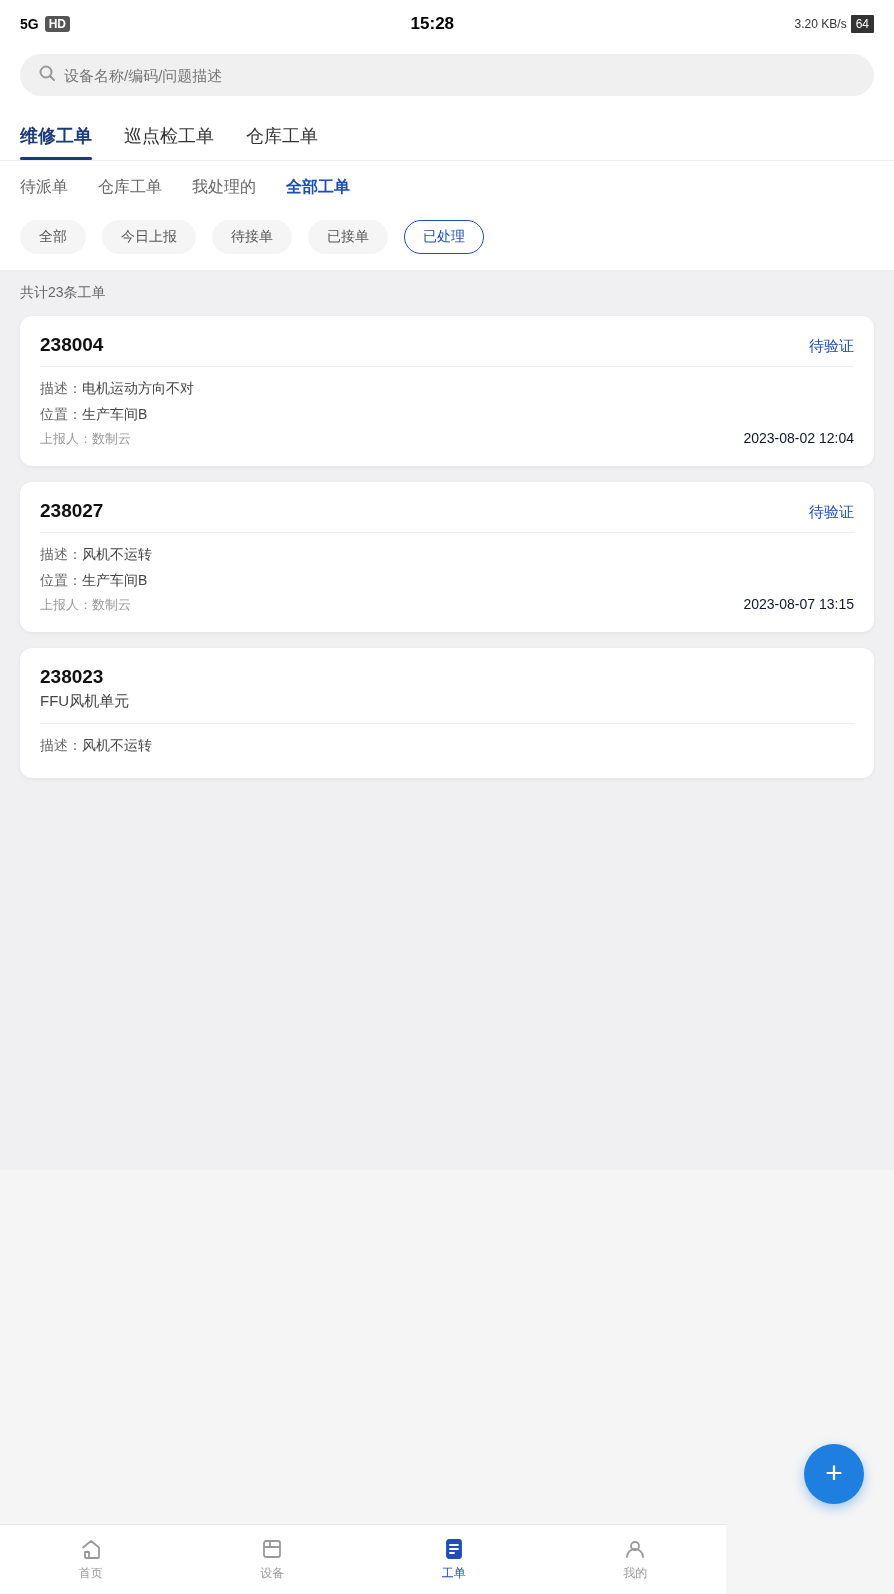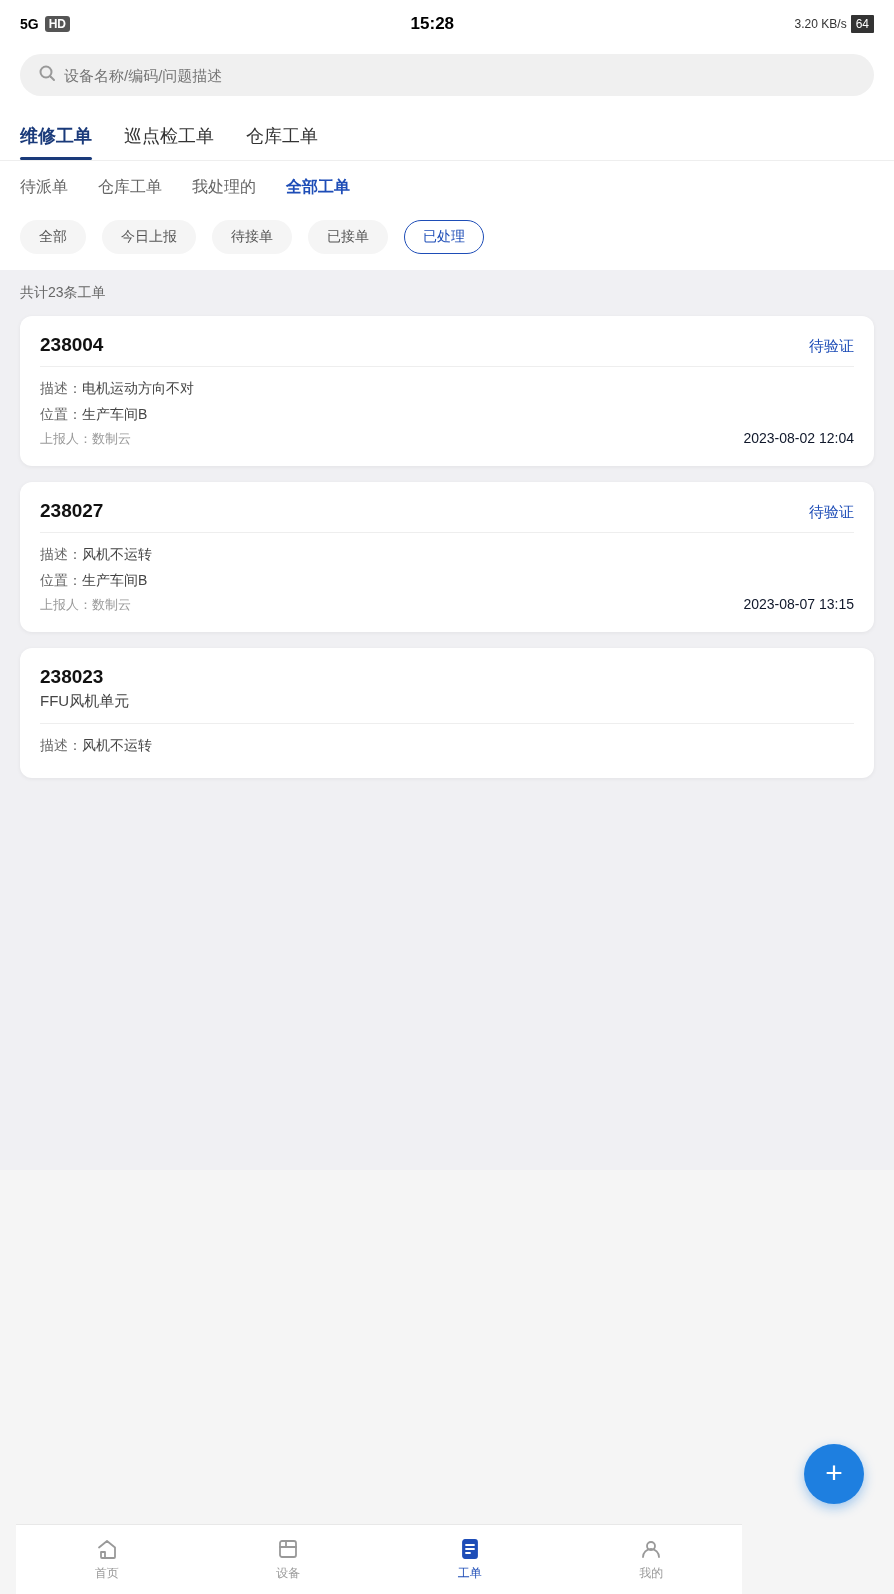--- a/index.html
+++ b/index.html
@@ -229,21 +229,21 @@
       font-size: 30px;
       font-weight: 300;
       line-height: 1;
       margin-top: -2px;
     }
 
     
     .bottom-nav {
       position: fixed;
       bottom: 0;
-      left: 16px;
+      left: 0;
       width: 726px;
       background: #fff;
       border-top: 1px solid #e8e8e8;
       display: flex;
       height: 70px;
     }
     .nav-item {
       flex: 1;
       display: flex;
       flex-direction: column;

